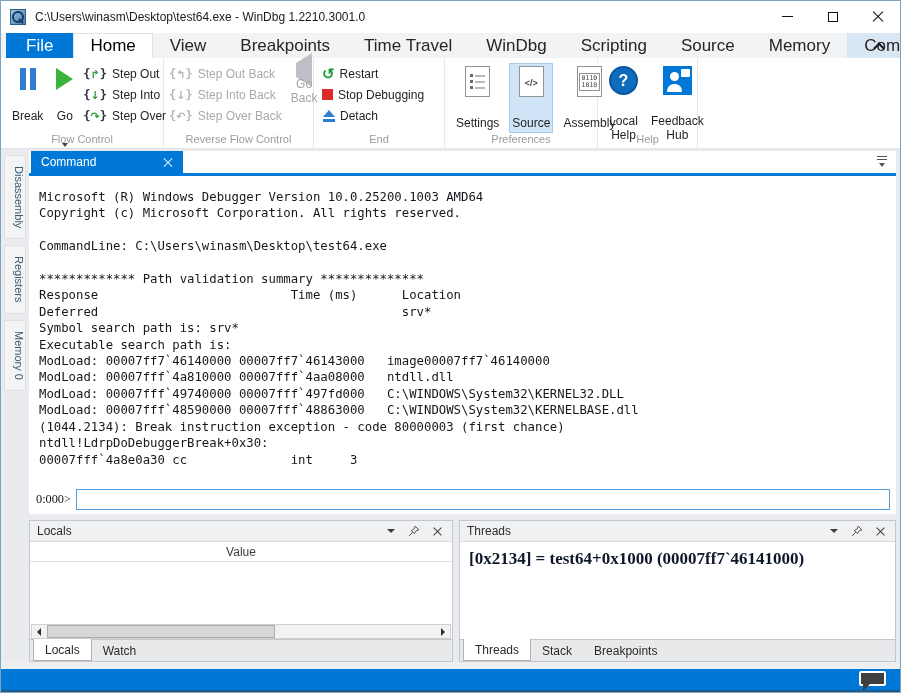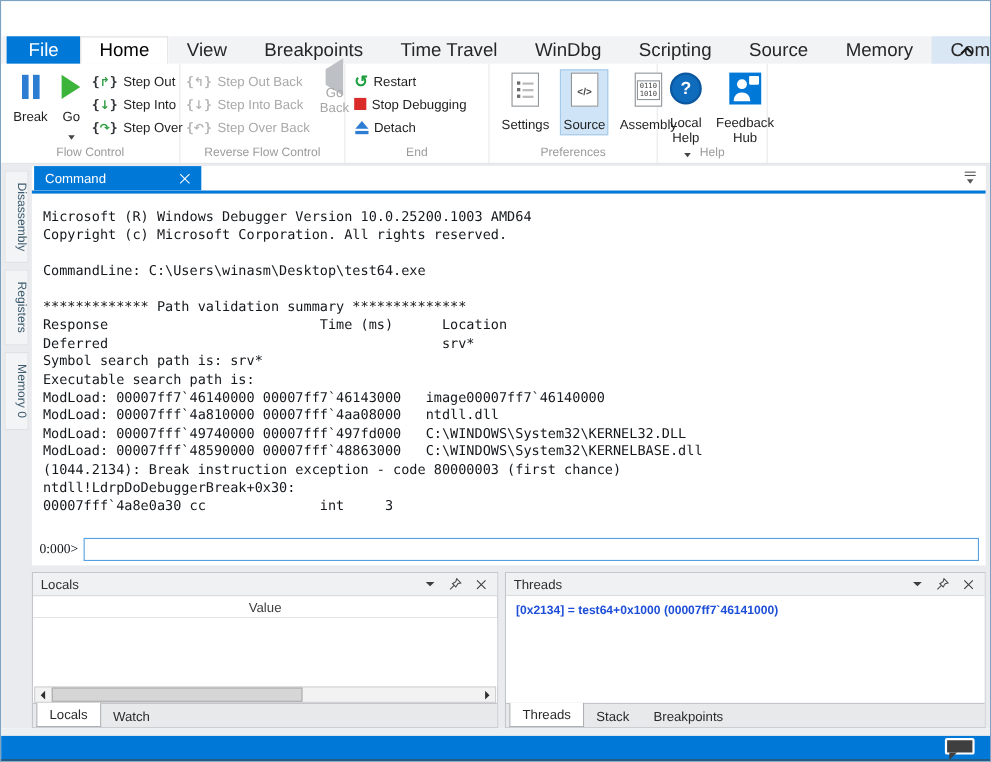--- a/index.html
+++ b/index.html
@@ -29,21 +29,21 @@
   .rtab.highlight { background:#d9e7f4; }
   .collapse-btn { position:absolute; right:5px; top:0; width:32px; height:25px; display:flex; align-items:center; justify-content:center; }
   .chevron-up { width:8px; height:8px; border-left:2px solid #1a1a1a; border-top:2px solid #1a1a1a; transform:rotate(45deg) ; margin-top:4px; }
 
   
   .ribbon { position:absolute; top:57px; left:0; right:0; height:91px; background:#fff; border-bottom:1px solid #e1e3e5; display:flex; }
   .rgroup { position:relative; height:100%; border-right:1px solid #e9e9e9; padding:5px 6px 16px 8px; display:flex; gap:7px; align-items:flex-start; }
   .glabel { position:absolute; bottom:3px; left:0; right:0; text-align:center; font-size:11px; color:#9b9b9b; white-space:nowrap; }
   .g-flow { width:163px; } .g-rev { width:150px; padding-left:5px; } .g-end { width:131px; } .g-pref { width:153px; } .g-help { width:100px; }
 
-  .bigbtn { display:flex; flex-direction:column; align-items:center; gap:9px; padding:3px 3px; font-size:12px; color:#1f1f1f; text-align:center; }
+  .bigbtn { display:flex; flex-direction:column; align-items:center; gap:19px; padding:3px 3px; font-size:12px; color:#1f1f1f; text-align:center; }
   .pause-icon { display:flex; gap:4px; height:22px; margin-top:2px; }
   .pause-icon i { width:6px; background:#2d7dd2; }
   .play-icon { width:0; height:0; border-left:17px solid #3cb43c; border-top:11px solid transparent; border-bottom:11px solid transparent; margin-top:2px; }
   .caret-down { width:0; height:0; border-top:4px solid #444; border-left:3.5px solid transparent; border-right:3.5px solid transparent; margin-top:1px; }
 
   .btn-stack { display:flex; flex-direction:column; gap:2px; padding-top:1px; }
   .smallbtn { display:flex; align-items:center; gap:5px; height:19px; font-size:12px; color:#1f1f1f; white-space:nowrap; }
   .smallbtn.disabled { color:#a9a9a9; }
   .step-ico { font-family:"DejaVu Sans Mono",monospace; font-weight:bold; font-size:12px; color:#2f3237; }
   .step-ico::before { content:"{"; } .step-ico::after { content:"}"; }
@@ -109,21 +109,21 @@
   .phead .spacer { flex:1; }
   .ph-icon { display:flex; align-items:center; justify-content:center; width:16px; height:16px; margin-left:7px; }
   .tri-down { width:0; height:0; border-top:4px solid #3d3d3d; border-left:4px solid transparent; border-right:4px solid transparent; }
   .x-icon { position:relative; width:9px; height:9px; }
   .x-icon::before,.x-icon::after { content:""; position:absolute; left:-1px; top:4px; width:11px; height:1px; background:#3d3d3d; }
   .x-icon::before { transform:rotate(45deg); } .x-icon::after { transform:rotate(-45deg); }
   .lp-colheads { display:flex; height:20px; flex:none; border-bottom:1px solid #e1e1e1; font-size:12px; color:#3d3d3d; }
   .col-name { width:186px; border-right:1px solid #e1e1e1; text-align:center; line-height:20px; }
   .col-value { flex:1; text-align:center; line-height:20px; }
   .p-body { flex:1; background:#fff; }
-  .threads-line { padding:7px 9px; font-size:11px; font-weight:bold; color:#1d4ed8; white-space:nowrap; }
+  .threads-line { padding:7px 9px; font-size:17px; font-weight:bold; color:#0f172a; white-space:nowrap;font-family:Liberation Serif, serif; }
   .hscroll { height:15px; flex:none; margin:0 1px; border:1px solid #cfcfcf; background:#f2f2f2; display:flex; }
   .sb-btn { width:14px; flex:none; display:flex; align-items:center; justify-content:center; }
   .tri-left { width:0; height:0; border-right:4px solid #2e2e2e; border-top:4px solid transparent; border-bottom:4px solid transparent; }
   .tri-right { width:0; height:0; border-left:4px solid #2e2e2e; border-top:4px solid transparent; border-bottom:4px solid transparent; }
   .sb-track { flex:1; position:relative; }
   .sb-thumb { position:absolute; left:1px; top:0; bottom:0; width:228px; background:#d6d6d6; border:1px solid #ababab; }
   .ptabs { height:22px; flex:none; background:#e7e9eb; border-top:1px solid #c3c7cb; display:flex; padding-left:3px; }
   .ptab { padding:0 11px; display:flex; align-items:center; font-size:12px; color:#2a2a2a; }
   .ptab.selected { background:#fff; border:1px solid #aeb2b6; border-top:none; margin-top:-1px; }
 
@@ -131,20 +131,35 @@
   .statusgap { position:absolute; left:0; right:0; bottom:23px; height:7px; background:#edeff1; }
   .statusbar { position:absolute; left:0; right:0; bottom:0; height:23px; background:#0078d7; border-bottom:2px solid #235d85; }
   .fb-icon { position:absolute; right:14px; top:2px; width:27px; height:15px; background:#3f3f3f; border:2px solid #fff; border-radius:2px; }
   .fb-icon::after { content:""; position:absolute; left:2px; bottom:-7px; width:0; height:0; border-top:7px solid #3f3f3f; border-right:7px solid transparent; }
 </style>
 </head>
 <body>
 
 <div class="window">
 
+  <div class="titlebar">
+    <span class="windbg-icon"></span>
+    <span class="title-text">C:\Users\winasm\Desktop\test64.exe - WinDbg 1.2210.3001.0</span>
+    <div class="win-controls">
+      <div class="win-btn">
+          <span class="min-glyph"></span>
+        </div>
+      <div class="win-btn">
+          <span class="max-glyph"></span>
+        </div>
+      <div class="win-btn">
+          <span class="close-glyph"></span>
+        </div>
+    </div>
+  </div>
 
   <div class="ribbon-tabrow">
 
       <div class="rtab file">
         <span>File</span>
       </div>
 
       <div class="rtab active">
         <span>Home</span>
       </div>

